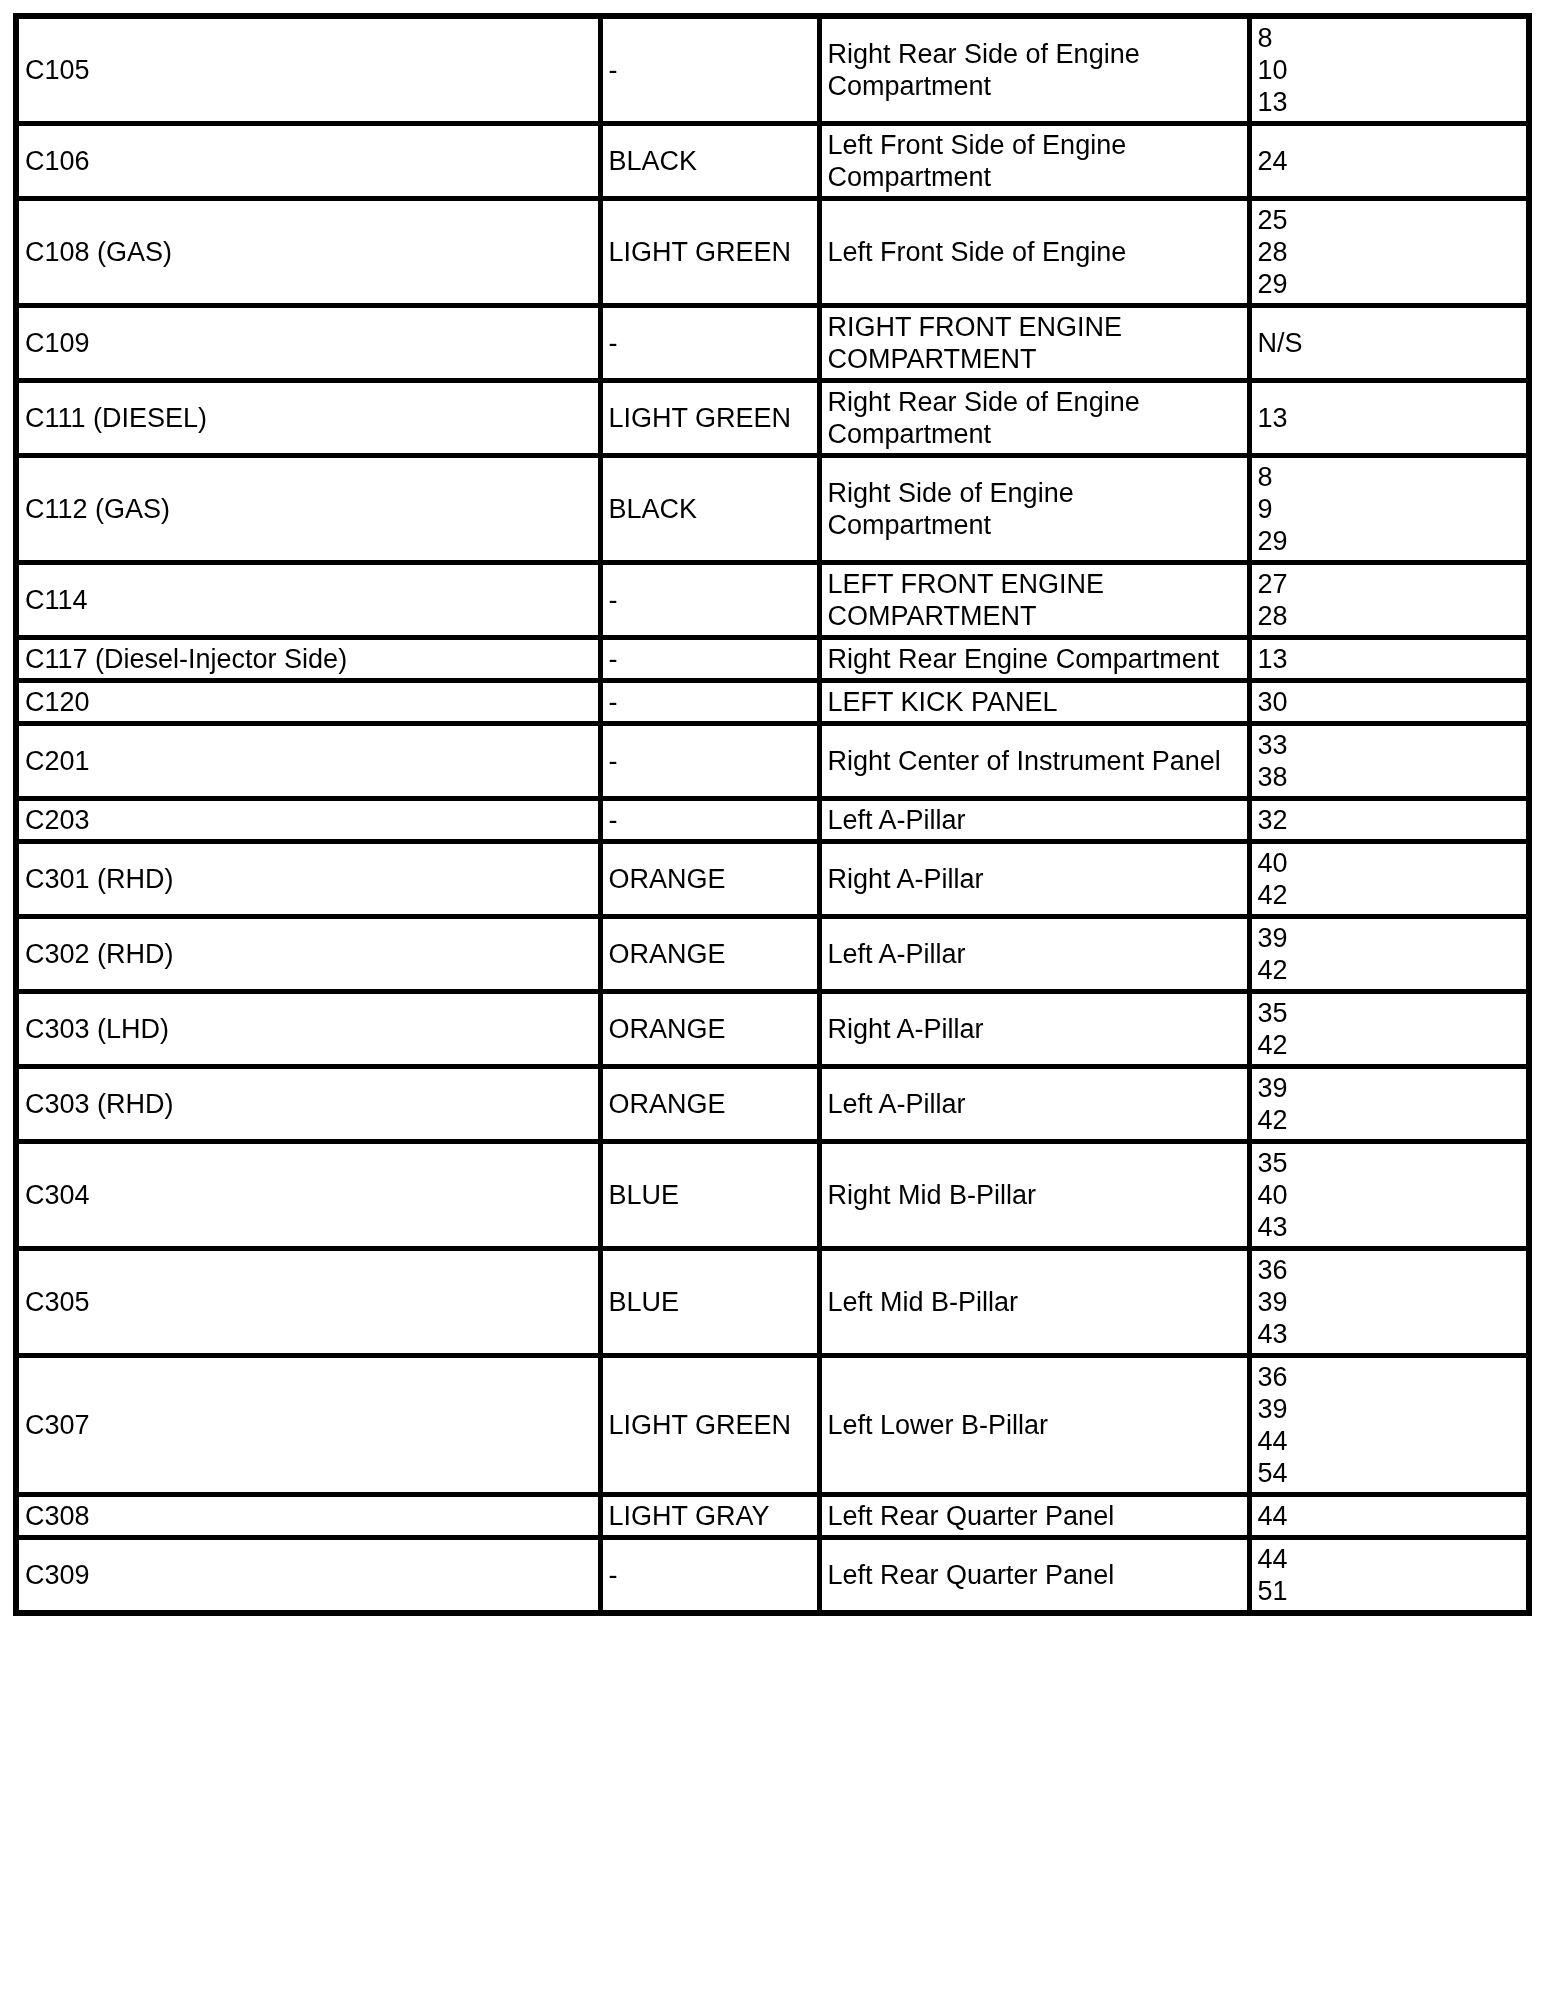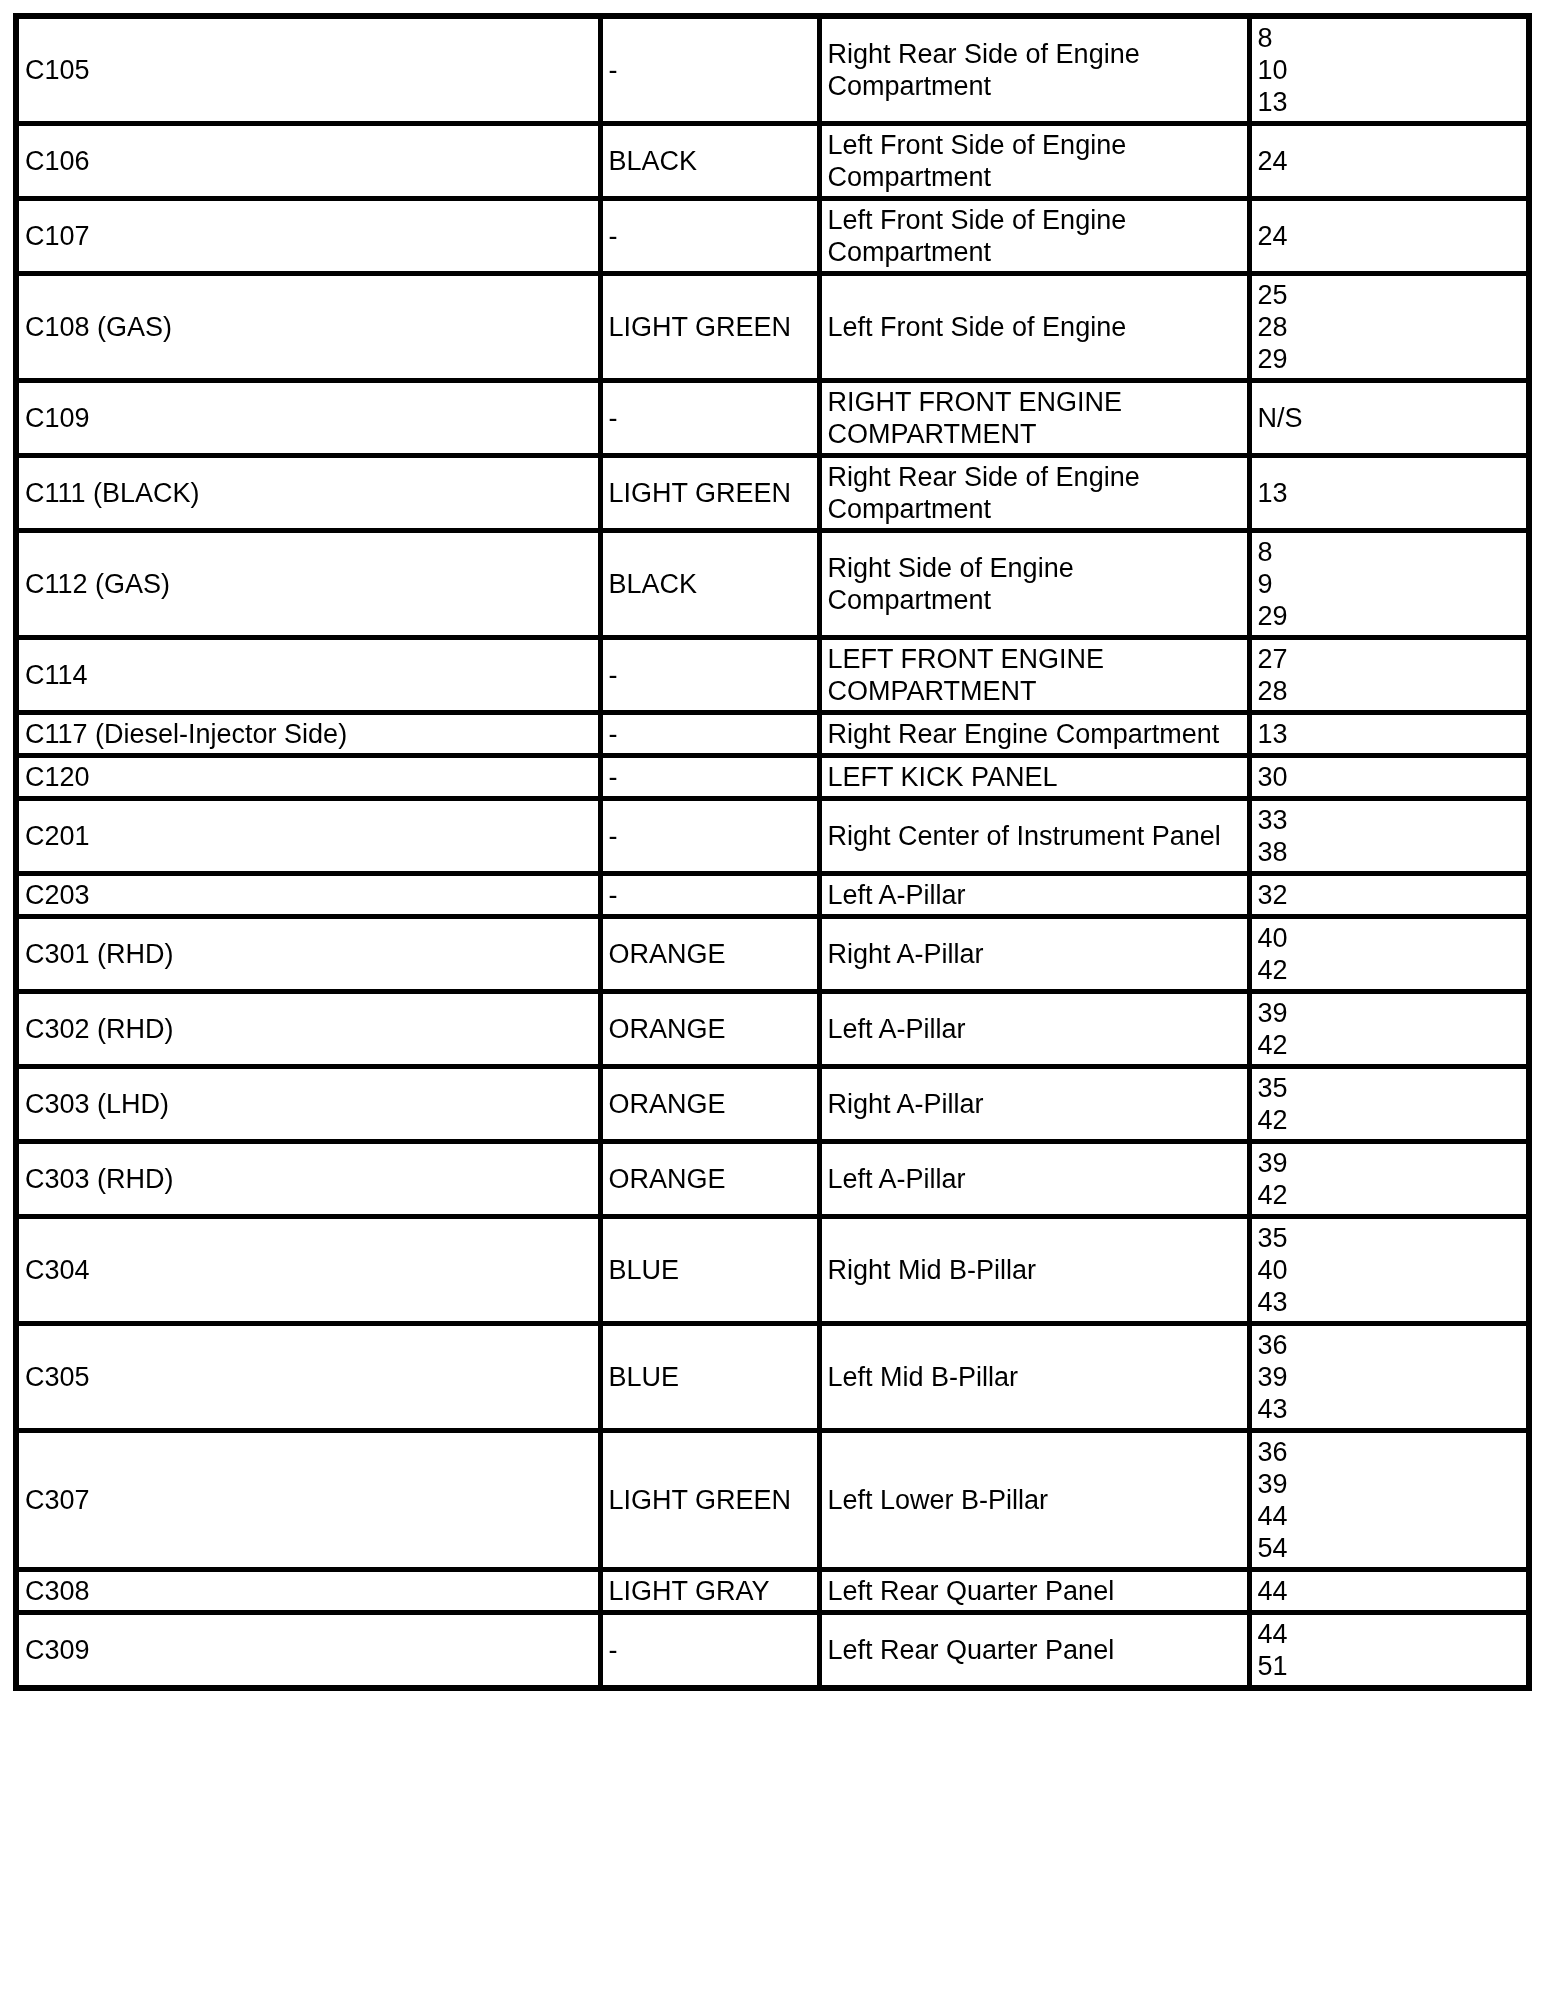--- a/index.html
+++ b/index.html
@@ -63,45 +63,39 @@
 13</td>
   </tr>
 
   <tr>
     <td class="c-id">C106</td>
     <td class="c-color">BLACK</td>
     <td class="c-loc">Left Front Side of Engine Compartment</td>
     <td class="c-pages">24</td>
   </tr>
 
-  <tr>
-    <td class="c-id">C107</td>
-    <td class="c-color">-</td>
-    <td class="c-loc">Left Front Side of Engine Compartment</td>
-    <td class="c-pages">24</td>
-  </tr>
 
   <tr>
     <td class="c-id">C108 (GAS)</td>
     <td class="c-color">LIGHT GREEN</td>
     <td class="c-loc">Left Front Side of Engine</td>
     <td class="c-pages">25
 28
 29</td>
   </tr>
 
   <tr>
     <td class="c-id">C109</td>
     <td class="c-color">-</td>
     <td class="c-loc">RIGHT FRONT ENGINE COMPARTMENT</td>
     <td class="c-pages">N/S</td>
   </tr>
 
   <tr>
-    <td class="c-id">C111 (BLACK)</td>
+    <td class="c-id">C111 (DIESEL)</td>
     <td class="c-color">LIGHT GREEN</td>
     <td class="c-loc">Right Rear Side of Engine Compartment</td>
     <td class="c-pages">13</td>
   </tr>
 
   <tr>
     <td class="c-id">C112 (GAS)</td>
     <td class="c-color">BLACK</td>
     <td class="c-loc">Right Side of Engine Compartment</td>
     <td class="c-pages">8

